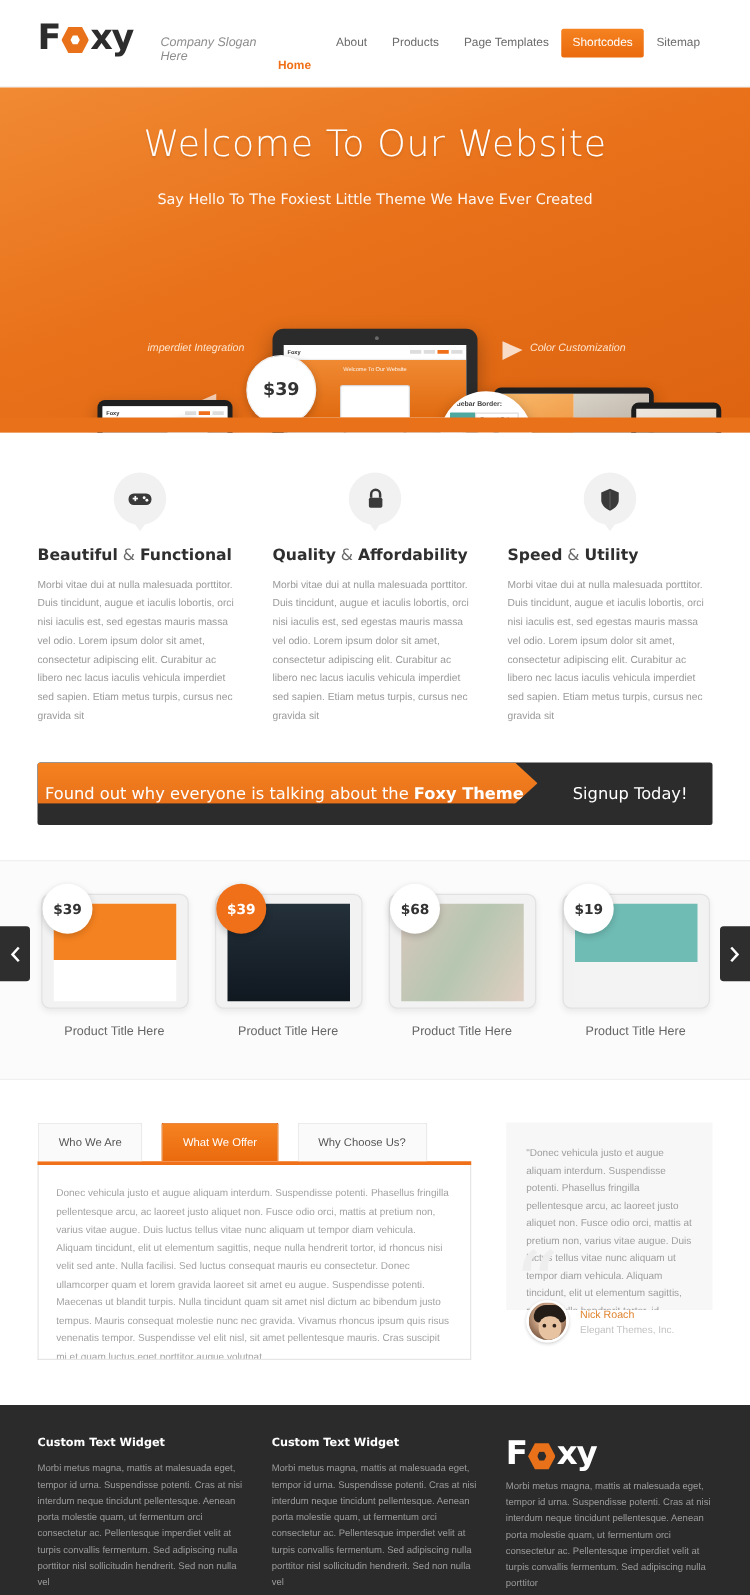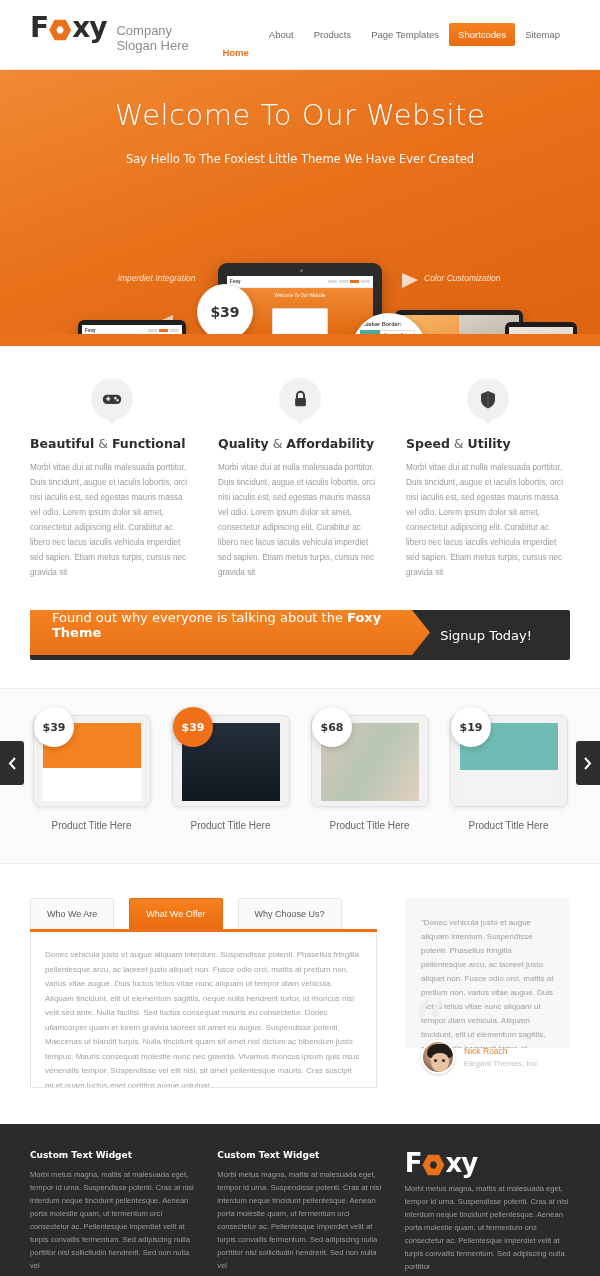--- a/index.html
+++ b/index.html
@@ -43,23 +43,24 @@
     position: absolute; inset: 0;
     background: #e8711a;
     clip-path: polygon(25% 3%, 75% 3%, 100% 50%, 75% 97%, 25% 97%, 0% 50%);
   }
   .hex-inner {
     position: absolute; left: 33%; top: 33%; width: 34%; height: 34%;
     background: #ffffff;
     clip-path: polygon(25% 3%, 75% 3%, 100% 50%, 75% 97%, 25% 97%, 0% 50%);
   }
   .slogan {
-    font-size: 13px;
+    font-size: 10px;
+    font-style: italic;
     color: #8d8d8d;
-    margin-left: 10px;
+    margin-left: 22px;
     position: relative;
     top: -2px;
   }
   .topnav { margin-left: auto; display: flex; align-items: center; gap: 0px; }
   .topnav a {
     font-size: 9.5px;
     color: #6b6b6b;
     text-decoration: none;
     padding: 6px 10px;
     white-space: nowrap;
@@ -206,29 +207,29 @@
   .cta-wrap { padding: 0 30px; margin-top: 4px; }
   .cta {
     position: relative;
     height: 50px;
     background: #2c2c2c;
     display: flex; align-items: center;
     overflow: hidden;
     border-radius: 2px;
   }
   .cta-left {
-    position:absolute; left:0; top:0; bottom:5px; width: 400px;
+    position:absolute; left:0; top:0; bottom:17px; width: 400px;
     background: linear-gradient(180deg,#f58220,#e8711a);
-    display:flex; align-items:flex-start; padding-left: 22px;
+    display:flex; align-items:flex-end; padding-left: 6px;
     clip-path: polygon(0 0, 382px 0, 400px 50%, 382px 100%, 0 100%);
   }
   .cta-text { color:#ffffff; font-size: 13px; font-family:"DejaVu Sans", sans-serif; }
   .cta-text b { font-weight: bold; }
   .cta-right {
-    margin-left:auto; padding-right: 38px; color:#ffffff; font-size:13px;
+    margin-left:auto; padding-right: 20px; color:#ffffff; font-size:13px;
     font-family:"DejaVu Sans", sans-serif; position:relative; z-index:2;
   }
 
   
   .carousel {
     margin-top: 28px;
     padding: 26px 0 24px 0;
     background: #fbfbfb;
     border-top: 1px solid #f0f0f0;
     border-bottom: 1px solid #f0f0f0;

